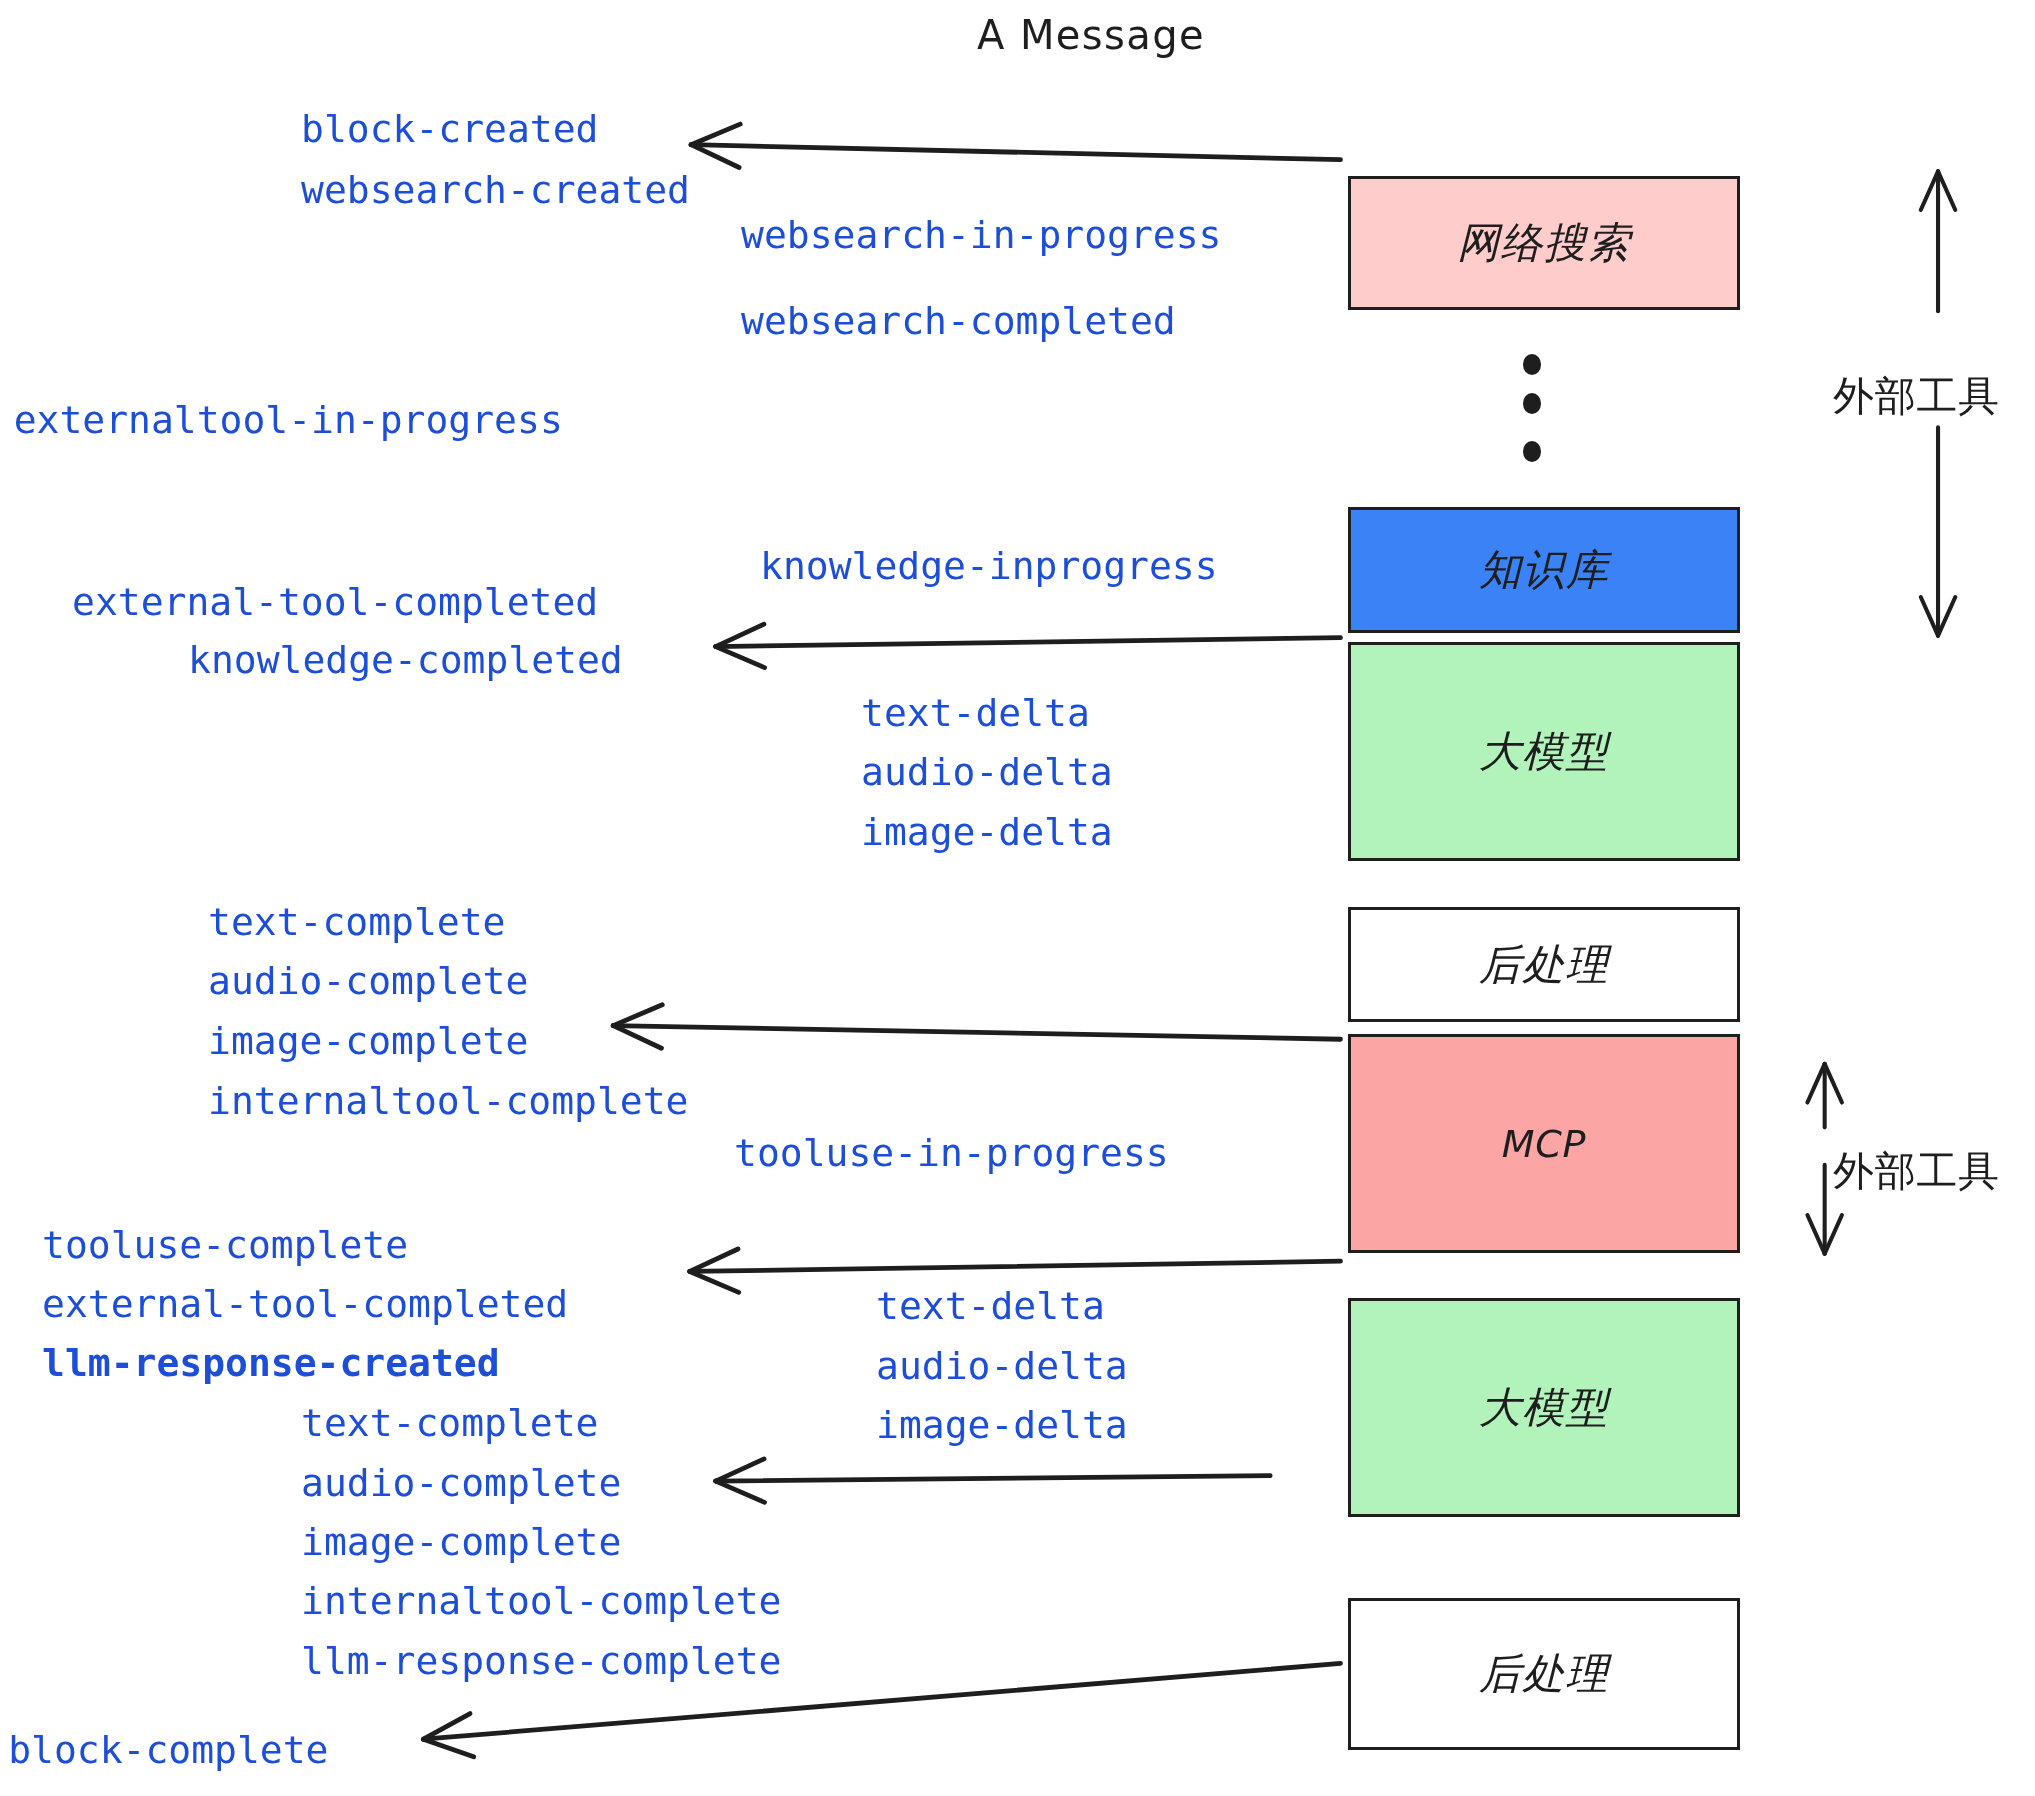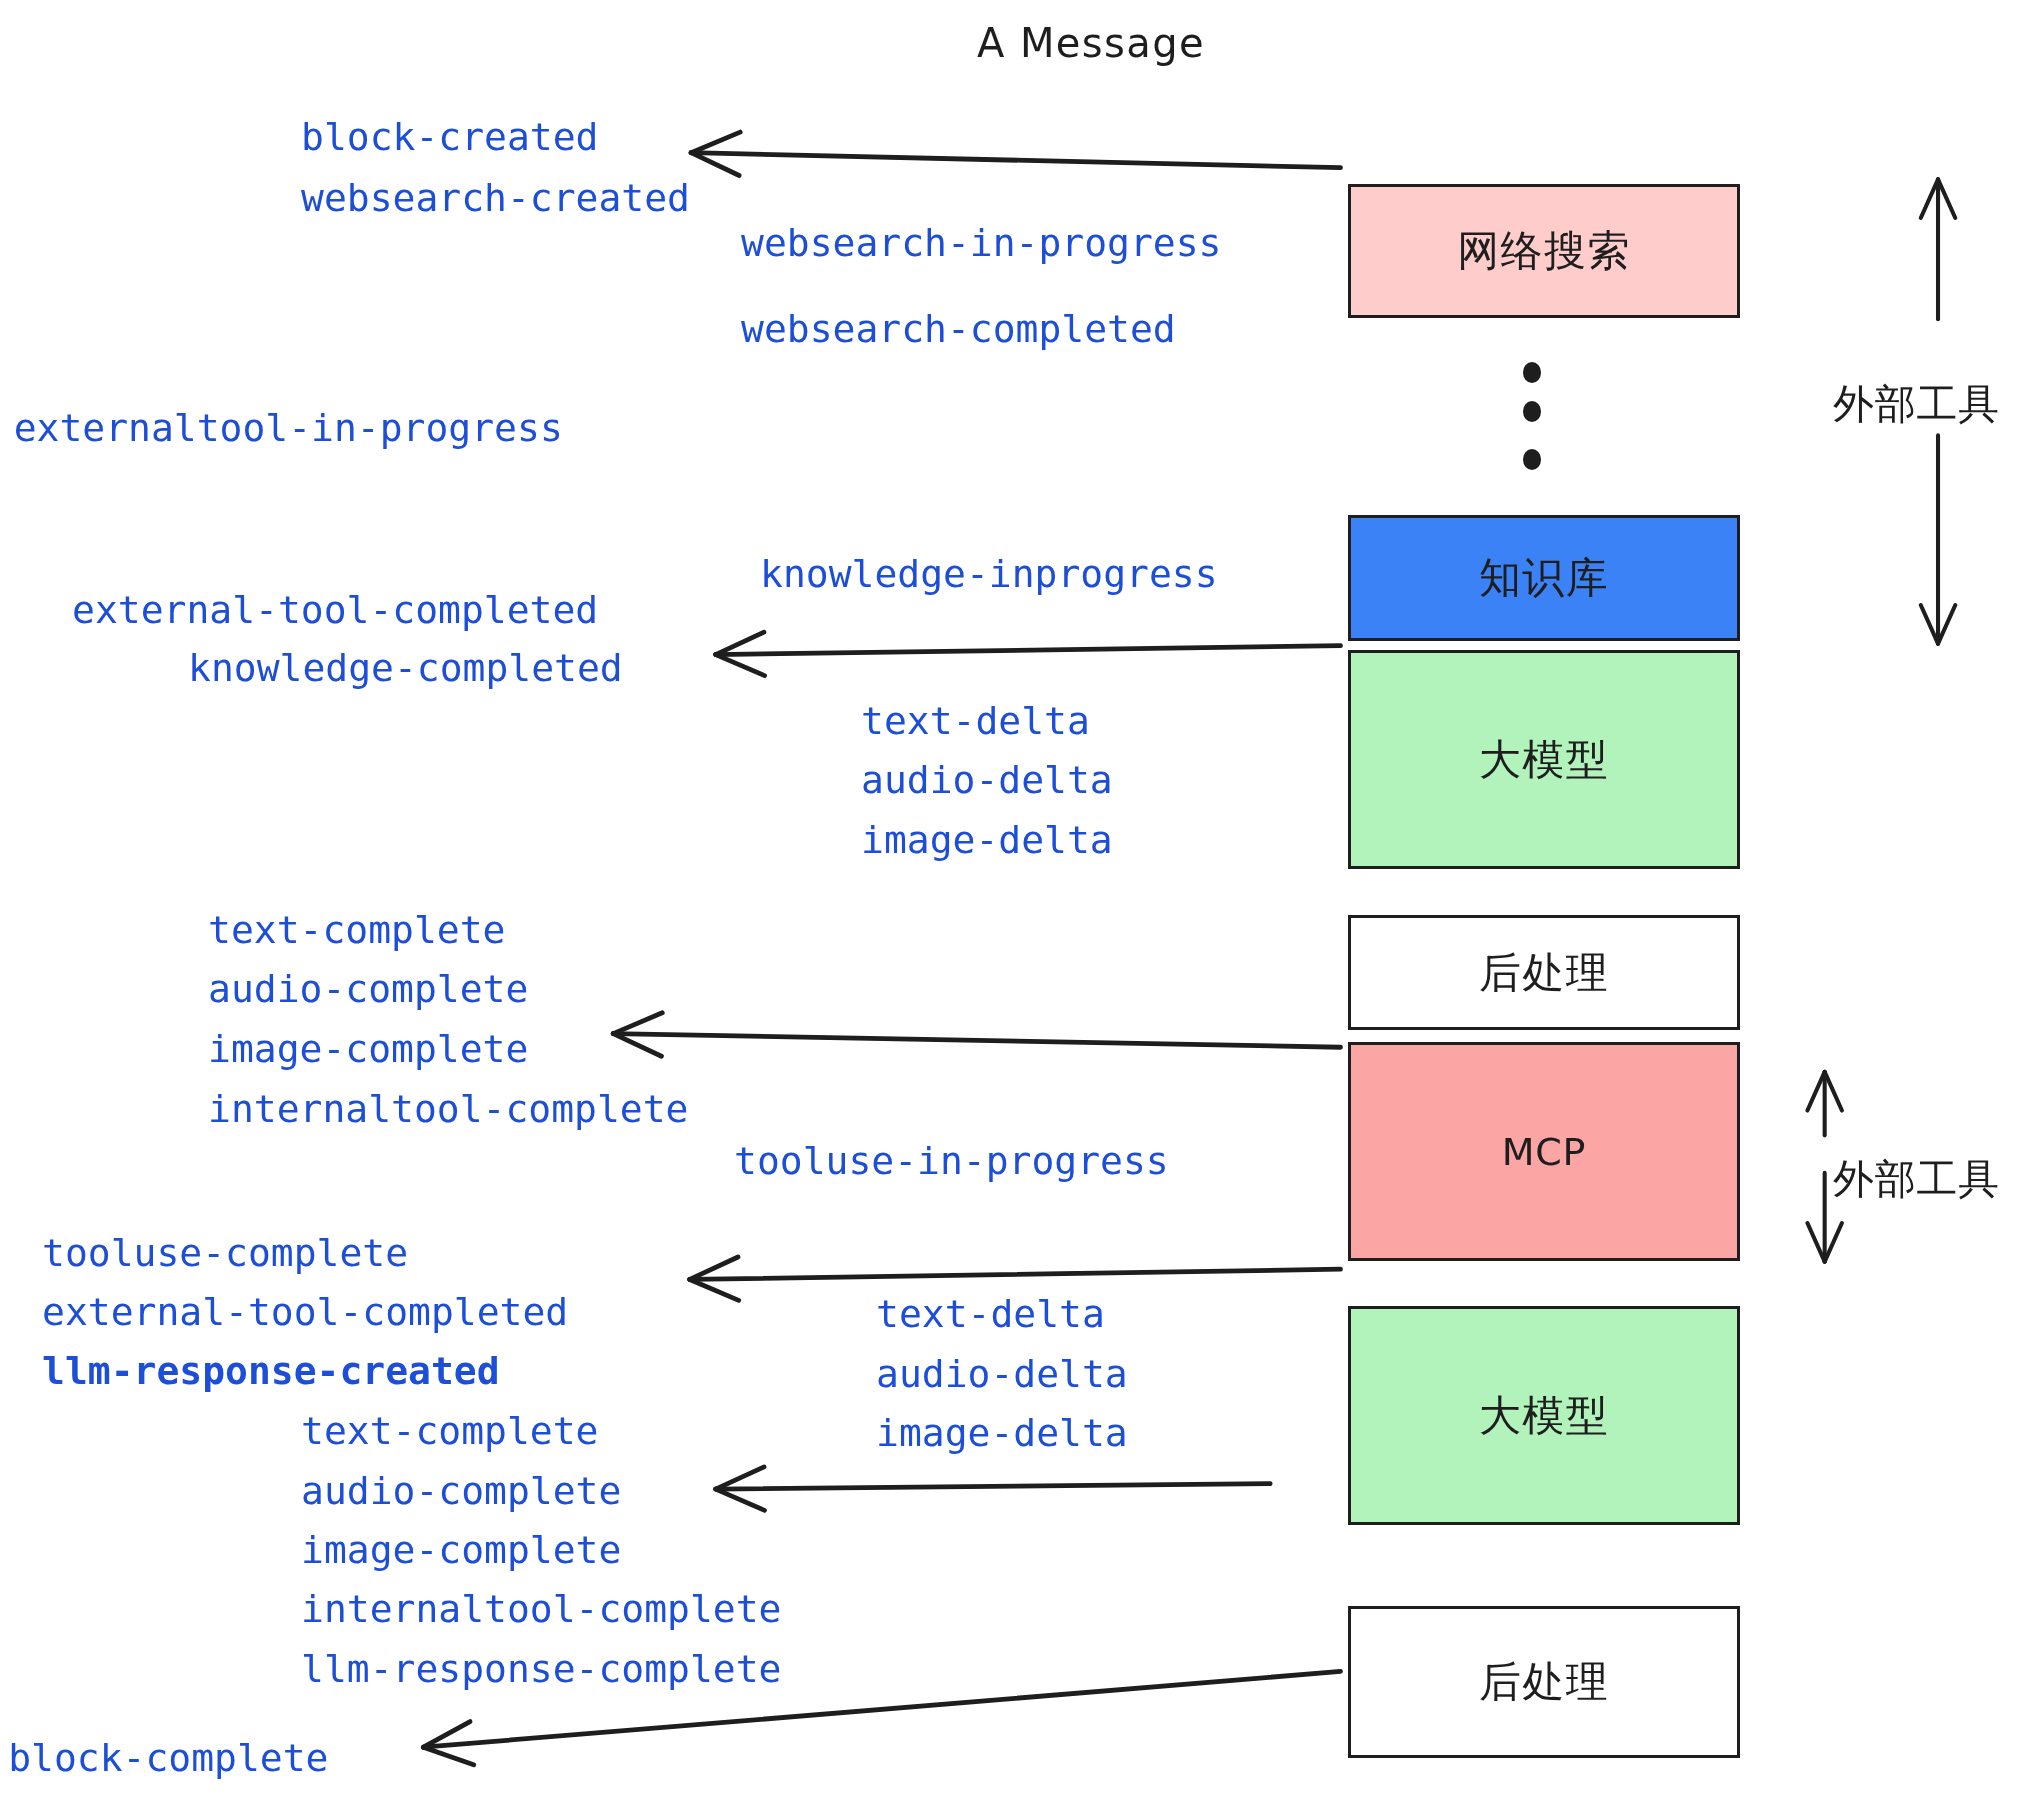--- a/index.html
+++ b/index.html
@@ -1,21 +1,21 @@
 <!DOCTYPE html>
 <html style="font-size:11px"><head>
 <meta charset="utf-8">
 <style>
   html,body{margin:0;padding:0;background:#ffffff;}
   body{
     font-family:"DejaVu Sans Mono", monospace;
     width:2035px;height:1796px;
     position:relative;overflow:hidden;
   }
-  #stage{position:absolute;left:0;top:12px;width:2035px;height:1608px;}
+  #stage{position:absolute;left:0;top:4px;width:2035px;height:1608px;}
   svg#canvas{position:absolute;left:0;top:0;width:2035px;height:1796px;}
 
   .evt{
     position:absolute;
     font-family:"DejaVu Sans Mono","Liberation Mono",monospace;
     font-size:38px;
     color:#1d4ed8;
     white-space:nowrap;
     letter-spacing:0px;
     line-height:1;
@@ -35,20 +35,21 @@
     box-sizing:border-box;
     border:3.4px solid #1e1e1e;
     display:flex;align-items:center;justify-content:center;
     font-family:"DejaVu Sans","Liberation Sans",sans-serif;
     color:#1e1e1e;
   }
   .boxnode .lbl{
     font-size:42px;
     letter-spacing:1.4px;
     line-height:1;
+    font-style:italic;
   }
   .boxnode.mcp .lbl{
     font-size:38px;
     font-family:"DejaVu Sans","Liberation Sans",sans-serif;
     letter-spacing:0.7px;
   }
 
   .sidelabel{
     position:absolute;
     font-family:"DejaVu Sans","Liberation Sans",sans-serif;

